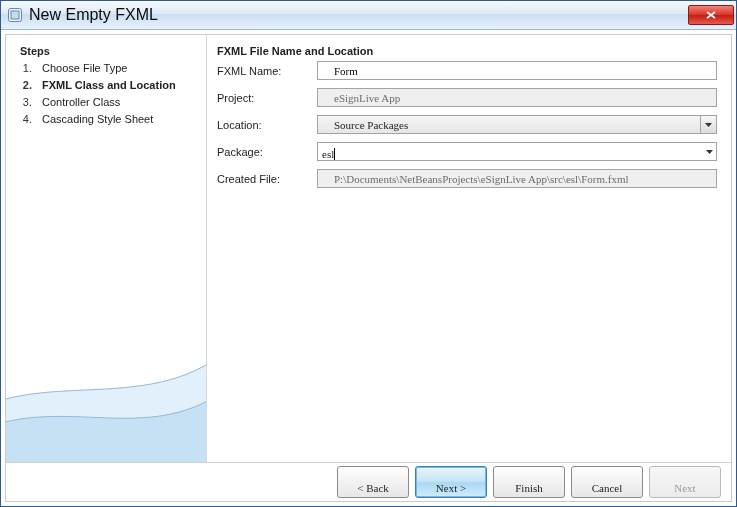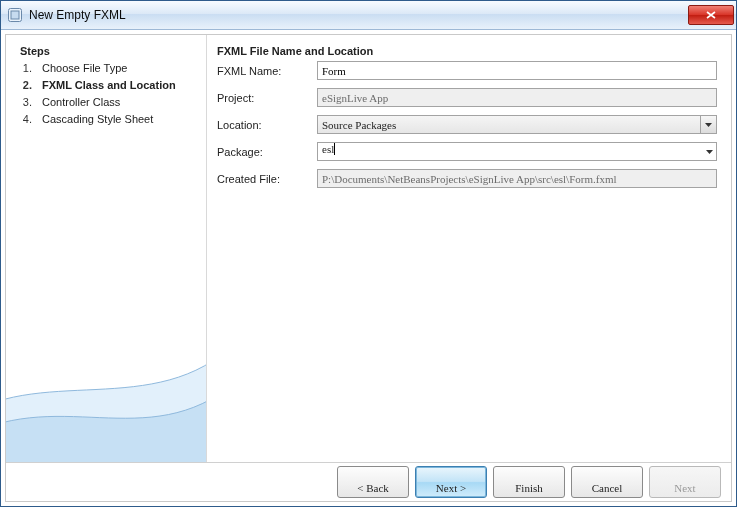--- a/index.html
+++ b/index.html
@@ -1,50 +1,50 @@
 <!DOCTYPE html>
 <html><head>
 <meta charset="utf-8">
 <style>
   html,body{margin:0;padding:0;font-family:"Segoe UI",Tahoma,sans-serif;font-size:11px;color:#222;background:#6d8aa8;}
   .window{width:737px;height:507px;margin:0;box-sizing:border-box;border:1px solid #2e5b8b;background:#fff;display:flex;flex-direction:column;box-shadow:0 0 4px rgba(0,0,0,.4);}
   .titlebar{height:28px;background:linear-gradient(#f7fbff,#dce9f7 45%,#c9ddf2 46%,#e8f1fb);border-bottom:1px solid #9db8d6;display:flex;align-items:center;padding:0 2px 0 6px;}
   .titlebar .ticon{width:16px;height:16px;margin-right:6px;display:inline-block;}
   .titlebar .ticon svg{display:block;}
-  .titlebar .title{font-size:12px;color:#0a0a0a;}
+  .titlebar .title{font-size:16px;color:#0a0a0a;}
   .titlebar .spacer{flex:1;}
   .closebtn{width:44px;height:18px;border:1px solid #8a1b13;border-radius:2px;background:linear-gradient(#f08176,#d9362a 48%,#c21e12 52%,#e65a4e);display:flex;align-items:center;justify-content:center;cursor:pointer;}
   .closebtn svg{display:block;}
   .body{flex:1;display:flex;flex-direction:column;border:1px solid #c9c9c9;margin:4px;box-sizing:border-box;background:#fff;}
   .content{flex:1;display:flex;min-height:0;}
   .leftpane{width:200px;box-sizing:border-box;padding:10px 10px 0 14px;position:relative;overflow:hidden;}
   .leftpane h3, .rightpane h3{margin:0 0 4px 0;font-size:11px;font-weight:bold;}
   .steps{list-style:none;padding:0;margin:0;}
   .steps li{display:flex;gap:10px;margin:0 0 2px 0;line-height:15px;}
   .steps li .num{width:12px;text-align:right;color:#333;}
   .steps li .lbl{flex:1;}
   .steps li.current .num,.steps li.current .lbl{font-weight:bold;}
   .swoosh{position:absolute;left:-30px;right:-10px;bottom:0;height:190px;pointer-events:none;}
   .rightpane{flex:1;box-sizing:border-box;padding:10px 14px 0 10px;border-left:1px solid #d9d9d9;}
   .formgrid{display:grid;grid-template-columns:92px 1fr;column-gap:8px;row-gap:8px;align-items:center;}
   .formgrid label{color:#222;}
-  .txt{height:19px;border:1px solid #a3a3a3;background:#fff;padding:0 4px;font:11px "Segoe UI";box-sizing:border-box;width:100%;}
+  .txt{height:19px;border:1px solid #a3a3a3;background:#fff;padding:0 16px;font:11px "Segoe UI";box-sizing:border-box;width:100%;}
   .txt[readonly]{background:#efefef;color:#6c6c6c;}
   .combo{position:relative;width:100%;}
   .combo .txt{padding-right:18px;}
   .combo .arrow{position:absolute;right:0;top:0;width:17px;height:19px;border-left:1px solid #a3a3a3;background:linear-gradient(#f7f7f7,#dcdcdc);display:flex;align-items:center;justify-content:center;cursor:pointer;box-sizing:border-box;border-top:1px solid #a3a3a3;border-right:1px solid #a3a3a3;border-bottom:1px solid #a3a3a3;}
   .combo.flat .arrow{background:transparent;border:none;width:16px;}
   .combo .arrow svg{display:block;}
   .caret{display:inline-block;width:1px;height:12px;background:#000;vertical-align:middle;margin-left:0;animation:blink 1s step-end infinite;}
   @keyframes blink{50%{opacity:0;}}
   .footer{height:38px;border-top:1px solid #d0d0d0;display:flex;align-items:center;justify-content:flex-end;gap:6px;padding:0 10px;}
   .btn{min-width:72px;height:22px;border:1px solid #8a8a8a;background:linear-gradient(#fdfdfd,#e7e7e7);border-radius:3px;font:11px "Segoe UI";color:#222;cursor:pointer;padding:15px 8px;}
   .btn.primary{border:1px solid #3c7fb1;background:linear-gradient(#eaf6fd,#c3e4f7 48%,#a7d9f5 52%,#d0ecfb);box-shadow:0 0 0 1px #7bb6db inset;}
   .btn:disabled{color:#9a9a9a;cursor:default;background:linear-gradient(#f6f6f6,#ececec);border-color:#b9b9b9;}
-  .packagefield{display:flex;align-items:flex-start;height:19px;border:1px solid #a3a3a3;background:#fff;padding:0 18px 0 4px;box-sizing:border-box;position:relative;font:11px "Segoe UI";}
+  .packagefield{display:flex;align-items:flex-end;height:19px;border:1px solid #a3a3a3;background:#fff;padding:0 18px 0 4px;box-sizing:border-box;position:relative;font:11px "Segoe UI";}
 </style>
 </head>
 <body>
 
 <div class="window">
 
   <div class="titlebar">
     <span class="ticon">
       <svg width="16" height="16" viewBox="0 0 16 16">
         <rect x="1.5" y="1.5" width="13" height="13" rx="2" fill="#e9f2fb" stroke="#6a89aa"></rect>

